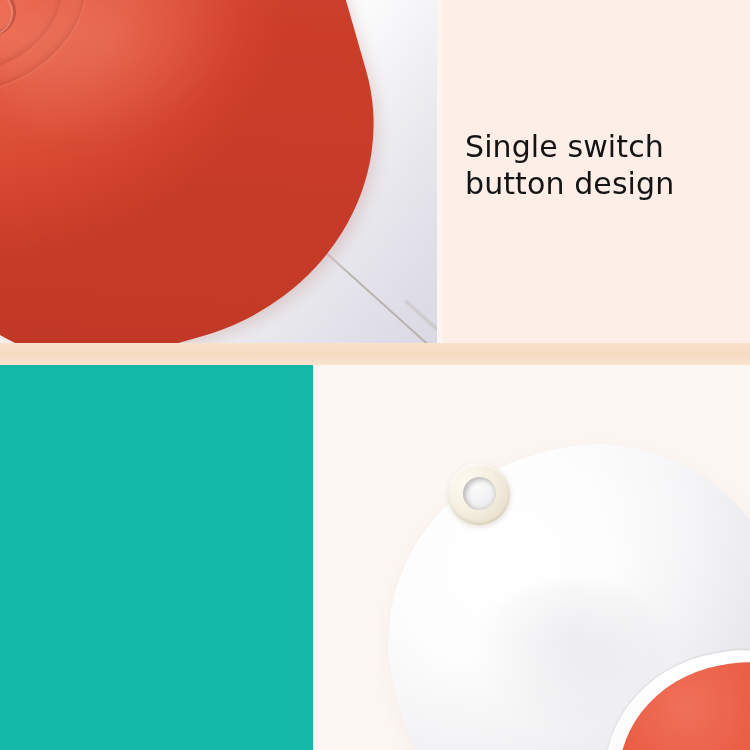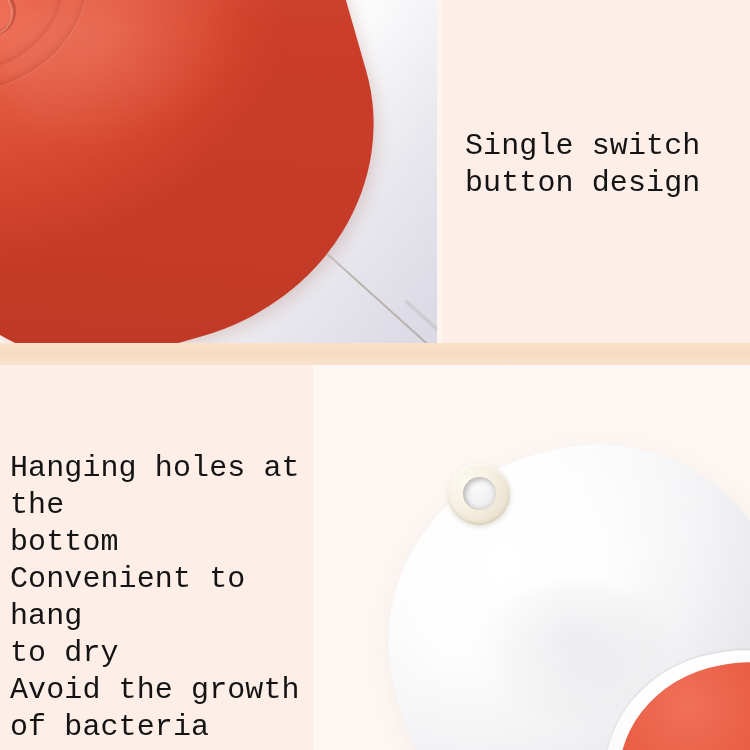--- a/index.html
+++ b/index.html
@@ -11,21 +11,20 @@
   body {
     font-family: "DejaVu Sans", "Liberation Sans", sans-serif;
   }
 
   .page {
     position: relative;
     width: 750px;
     height: 750px;
     overflow: hidden;
     background: #14b8a6;
-    font-family: Liberation Mono, monospace;
   }
 
   
   .row-top {
     position: absolute;
     left: 0;
     top: 0;
     width: 750px;
     height: 343px;
   }
@@ -356,28 +355,20 @@
     <div class="panel-caption-top">
       <div class="caption-top">Single switch
 button design</div>
     </div>
   </div>
 
   <div class="band"></div>
 
   <div class="row-bottom">
 
-    <div class="panel-caption-bottom">
-      <div class="caption-bottom">Hanging holes at the
-bottom
-Convenient to hang
-to dry
-Avoid the growth
-of bacteria</div>
-    </div>
 
     <div class="gap-v-bottom"></div>
 
     <div class="photo-hole">
       <div class="ph-body"></div>
       <div class="ph-crease"></div>
       <div class="ph-coral-rim"></div>
       <div class="ph-coral"></div>
       <div class="ph-bezel"></div>
       <div class="ph-bore"></div>

